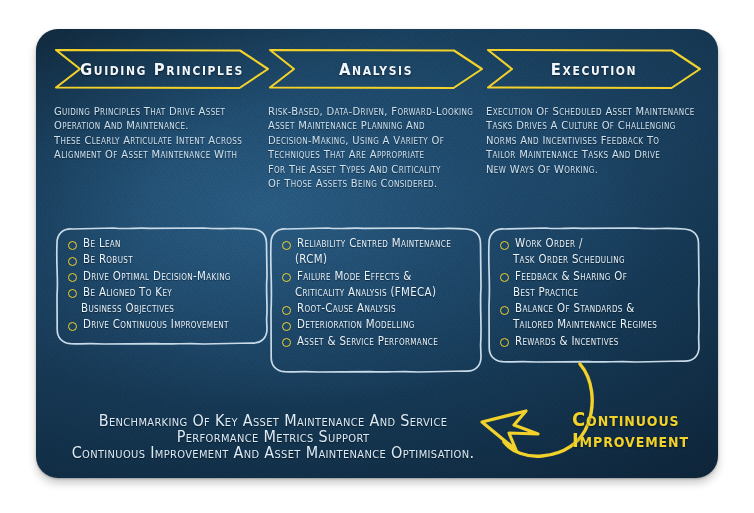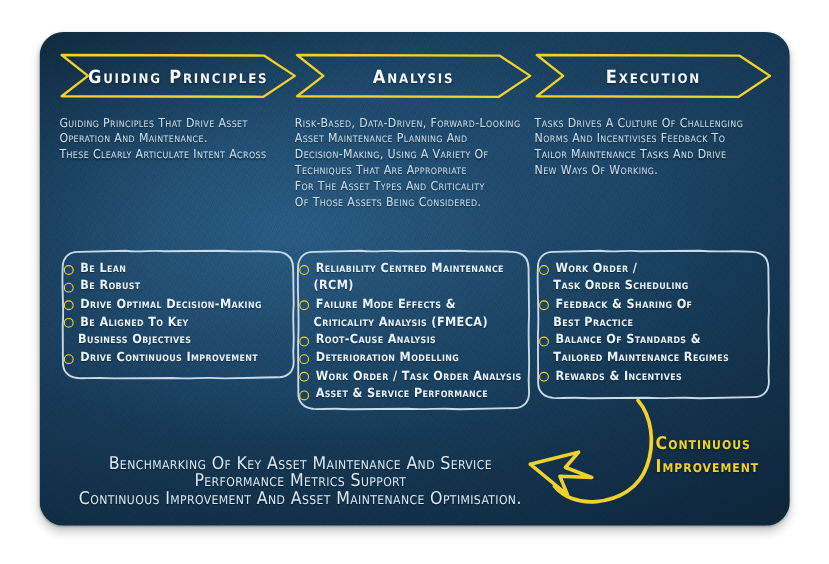--- a/index.html
+++ b/index.html
@@ -106,24 +106,23 @@
   .box {
     position: absolute;
     width: 216px;
   }
   .box-1 { top: 196px; height: 122px; }
   .box-2 { top: 196px; height: 150px; text-align: right; }
   .box-3 { top: 196px; height: 140px; }
   .box svg.frame { position: absolute; inset: 0; overflow: visible; }
   .bullets {
     position: absolute;
-    left: 4px;
+    left: 14px;
     top: 11px;
     right: 8px;
-    font-weight: bold;
   }
   .bullet-row {
     display: flex;
     align-items: flex-start;
     margin-bottom: 1px;
   }
   .dot {
     flex: 0 0 auto;
     width: 7px;
     height: 7px;
@@ -171,30 +170,29 @@
     position: absolute;
     left: 440px;
     top: 333px;
     width: 130px;
     height: 100px;
     overflow: visible;
   }
   #ci-label {
     position: absolute;
     left: 536px;
-    top: 363px;
+    top: 380px;
     color: #f2d22a;
-    font-size: 16px;
+    font-size: 20px;
     line-height: 21px;
     letter-spacing: 0.9px;
     font-weight: 700;
     font-variant: small-caps;
     text-transform: capitalize;
     text-shadow: 0 1px 2px rgba(0,0,0,0.5);
-    margin-left: 24px;
   }
 </style>
 </head>
 <body>
 
 <div id="stage">
 
   <div id="card">
     <div id="grain"></div>
     <div id="vignette"></div>
@@ -207,20 +205,21 @@
           <svg viewBox="0 0 216 42" preserveAspectRatio="none">
             <path d="M2 2 L186 2.5 L214 21 L185.5 40 L2 39.5 L26 21 Z" fill="none" stroke="#f2d22a" stroke-width="2.1" stroke-linejoin="round" stroke-linecap="round"></path>
           </svg>
           <div class="banner-label">Guiding Principles</div>
         </div>
 
         <div class="para">
           <div>Guiding Principles that drive asset</div>
           <div>operation and Maintenance.</div>
           <div>These clearly articulate intent across</div>
+          <div>alignment of asset maintenance with</div>
         </div>
 
         <div class="box box-1">
           <svg class="frame" viewBox="0 0 216 122" preserveAspectRatio="none">
             <path d="M3,18 C3,9 9,3.5 18,4 L60,3 C72,4.6 84,2.2 96,3.4
                      L150,3 C166,4.4 182,2.6 198,4
                      C207,4.6 212.5,9.5 212.5,19
                      L213,52 C211.6,66 214,80 212.6,94
                      L213,104 C213,113 207,118.5 198,118
                      L150,119 C134,117.6 118,119.8 102,118.6
@@ -305,40 +304,37 @@
             <div class="bullet-row">
               <span class="dot"></span>
               <span class="bullet-text">Root-cause Analysis</span>
             </div>
             <div class="bullet-row">
               <span class="dot"></span>
               <span class="bullet-text">Deterioration Modelling</span>
             </div>
             <div class="bullet-row">
               <span class="dot"></span>
-              <span class="bullet-text">Work Order / Task Order Analysis</span>
-            </div>
-            <div class="bullet-row">
-              <span class="dot"></span>
               <span class="bullet-text">Asset &amp; Service Performance</span>
             </div>
           </div>
         </div>
       </div>
 
       <div class="col col-3">
 
         <div class="banner">
           <svg viewBox="0 0 216 42" preserveAspectRatio="none">
             <path d="M2 2 L186 2.5 L214 21 L185.5 40 L2 39.5 L26 21 Z" fill="none" stroke="#f2d22a" stroke-width="2.1" stroke-linejoin="round" stroke-linecap="round"></path>
           </svg>
           <div class="banner-label">Execution</div>
         </div>
 
         <div class="para">
+          <div>Execution of scheduled asset maintenance</div>
           <div>tasks drives a culture of challenging</div>
           <div>norms and incentivises feedback to</div>
           <div>tailor maintenance tasks and drive</div>
           <div>new ways of working.</div>
         </div>
 
         <div class="box box-3">
           <svg class="frame" viewBox="0 0 216 140" preserveAspectRatio="none">
             <path d="M3,18 C3,9 9,3.5 18,4 L60,3 C72,4.6 84,2.2 96,3.4
                      L150,3 C166,4.4 182,2.6 198,4

